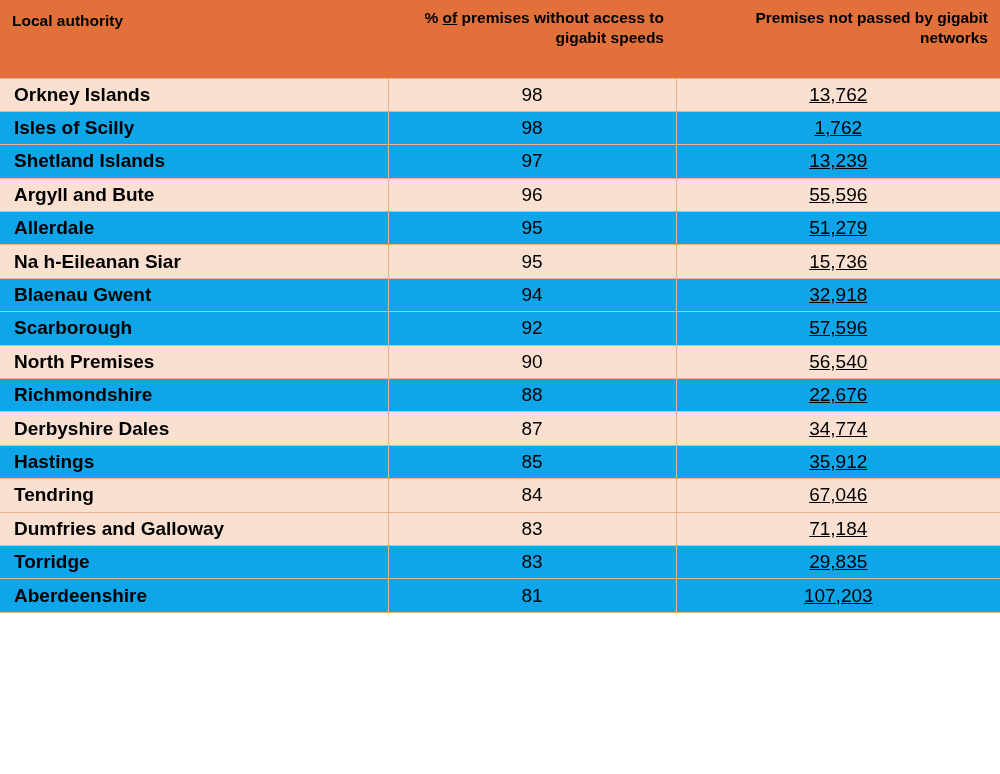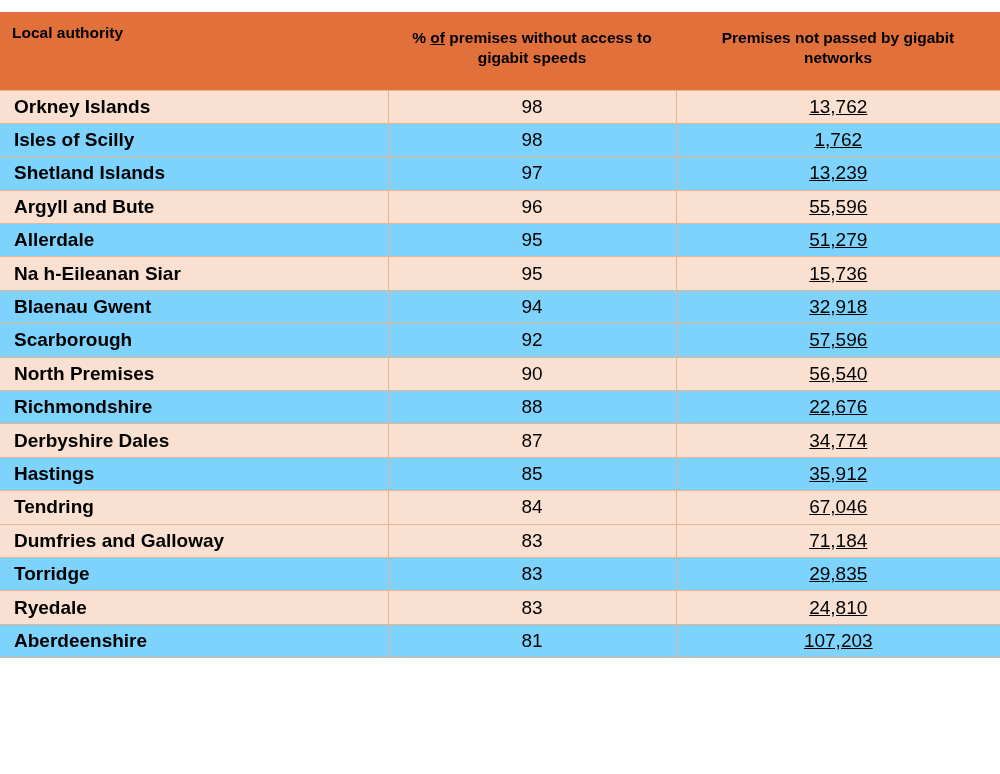--- a/index.html
+++ b/index.html
@@ -8,21 +8,20 @@
     background: #ffffff;
   }
   body {
     width: 1000px;
     height: 774px;
     font-family: "Liberation Sans", sans-serif;
     overflow: hidden;
   }
   #table-wrap {
     width: 792px;
-    margin-top: 12px;
   }
   table.data-table {
     border-collapse: collapse;
     width: 1000px;
     table-layout: fixed;
   }
   table.data-table col.c0 { width: 388px; }
   table.data-table col.c1 { width: 288px; }
   table.data-table col.c2 { width: 324px; }
 
@@ -36,23 +35,23 @@
     box-sizing: border-box;
     vertical-align: middle;
     border: none;
   }
   thead th.h0 {
     text-align: left;
     vertical-align: top;
     padding-top: 12px;
   }
   thead th.h1, thead th.h2 {
-    text-align: center;
+    text-align: right;
     vertical-align: top;
-    padding-top: 16px;
+    padding-top: 8px;
     line-height: 1.32;
   }
   thead th .u {
     text-decoration: underline;
   }
 
   tbody td {
     font-size: 19px;
     color: #000000;
     height: 33.4px;
@@ -71,21 +70,21 @@
     font-weight: normal;
   }
   tbody td.last {
     border-right: none;
     text-decoration: underline;
   }
   tbody tr.odd td {
     background: #FAE0D0;
   }
   tbody tr.even td {
-    background: #7dd3fc;
+    background: #0ea5e9;
   }
 </style>
 </head>
 <body>
 
 <div id="table-wrap">
   <table class="data-table">
     <colgroup>
       <col class="c0">
       <col class="c1">
@@ -167,25 +166,20 @@
         <tr class="odd">
           <td class="name">Dumfries and Galloway</td>
           <td class="num">83</td>
           <td class="num last">71,184</td>
         </tr>
         <tr class="even">
           <td class="name">Torridge</td>
           <td class="num">83</td>
           <td class="num last">29,835</td>
         </tr>
-        <tr class="odd">
-          <td class="name">Ryedale</td>
-          <td class="num">83</td>
-          <td class="num last">24,810</td>
-        </tr>
         <tr class="even">
           <td class="name">Aberdeenshire</td>
           <td class="num">81</td>
           <td class="num last">107,203</td>
         </tr>
       </tbody>
   </table>
 </div>
 
 </body></html>

